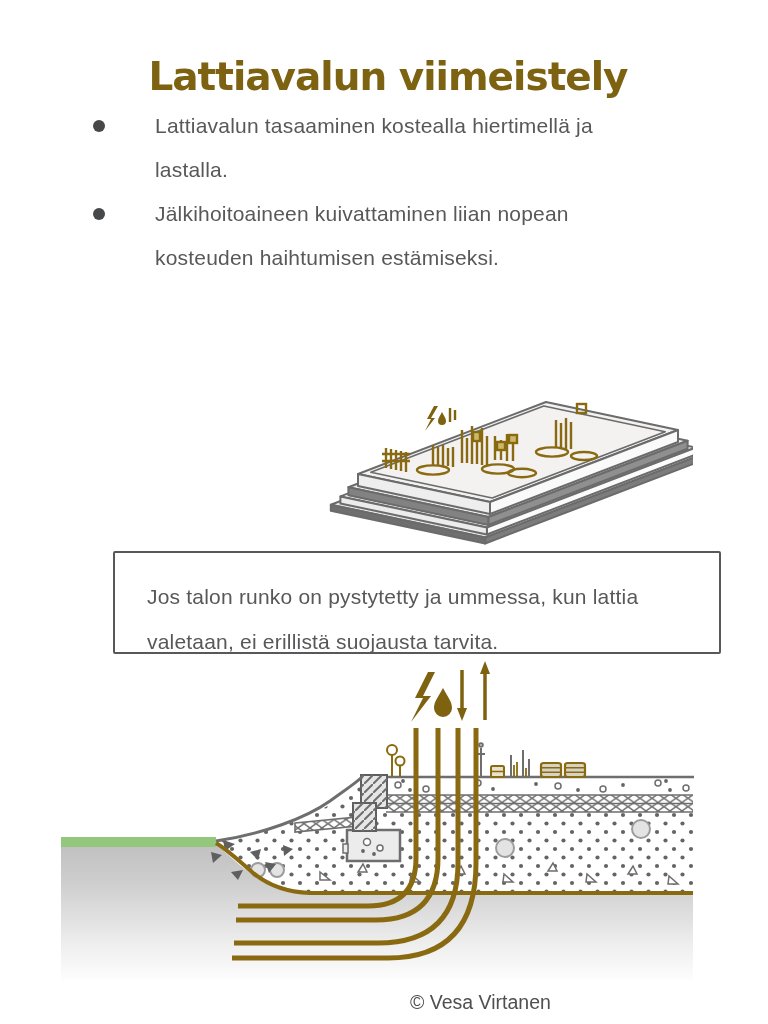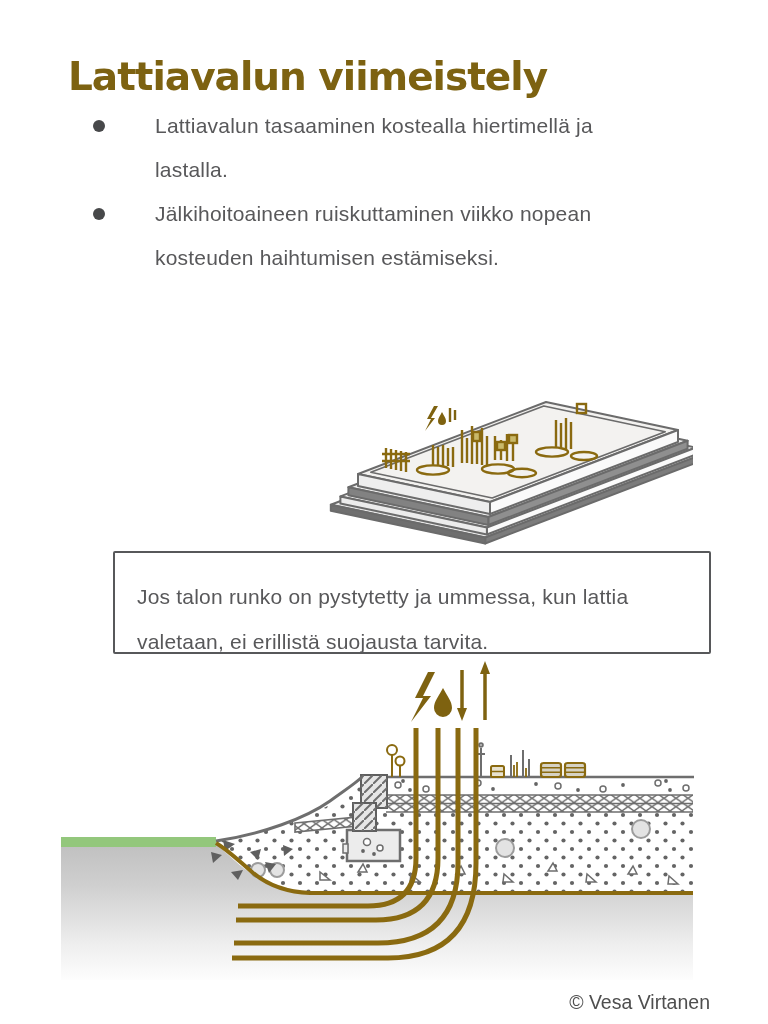--- a/index.html
+++ b/index.html
@@ -3,57 +3,57 @@
 <meta charset="utf-8">
 <style>
   html,body{margin:0;padding:0;}
   body{
     width:768px;height:1024px;position:relative;background:#ffffff;overflow:hidden;
     font-family:"Liberation Sans", sans-serif;
   }
   .page-title{
     position:absolute;left:68px;top:28px;width:640px;
     font-family:"DejaVu Sans", sans-serif;
-    font-weight:bold;font-size:39px;letter-spacing:-1px;color:#7d6211;
+    font-weight:bold;font-size:39px;letter-spacing:-1px;color:#7d6211;text-align:center;
   }
   .bullet-list{
     position:absolute;left:88px;top:104px;width:545px;margin:0;padding:0;list-style:none;
     font-size:21px;line-height:44px;color:#58585a;letter-spacing:0.2px;
   }
   .bullet-list li{position:relative;padding-left:67px;margin:0;}
   .bullet-dot{
     position:absolute;left:5px;top:16px;width:12px;height:12px;border-radius:50%;
     background:#47484a;
   }
   .note-box{
     position:absolute;left:113px;top:551px;width:548px;height:78px;
     border:2px solid #57585a;border-radius:2px;
-    padding:21px 24px 0 22px;
+    padding:21px 24px 0 32px;
     font-size:21px;line-height:45px;color:#58585a;letter-spacing:0.2px;
   }
   .fig-slab{position:absolute;left:328px;top:390px;width:365px;height:155px;}
   .fig-xsection{position:absolute;left:58px;top:658px;width:655px;height:325px;}
   .copyright{
-    position:absolute;right:58px;top:991px;width:300px;text-align:right;
+    position:absolute;right:58px;top:991px;width:300px;
     font-size:19.5px;color:#4f4f4f;
   }
 </style>
 </head>
 <body>
 
 <h1 class="page-title">Lattiavalun viimeistely</h1>
 
 <ul class="bullet-list">
   <li>
     <span class="bullet-dot"></span>
     <span>Lattiavalun tasaaminen kostealla hiertimellä ja lastalla.</span>
   </li>
   <li>
     <span class="bullet-dot"></span>
-    <span>Jälkihoitoaineen ruiskuttaminen viikko nopean kosteuden haihtumisen estämiseksi.</span>
+    <span>Jälkihoitoaineen kuivattaminen liian nopean kosteuden haihtumisen estämiseksi.</span>
   </li>
 </ul>
 
 <svg class="fig-slab" viewBox="0 0 365 155" xmlns="http://www.w3.org/2000/svg">
   <g stroke="#6b6b6b" stroke-width="2" stroke-linejoin="round">
 
     <g>
       <polygon points="2.8,114.7 222.8,30.5 377.2,63.3 157.2,147.5" fill="#e8e8e8"></polygon>
       <polygon points="157.2,147.5 377.2,63.3 377.2,69.3 157.2,153.5" fill="#7c7c7c"></polygon>
       <polygon points="2.8,114.7 157.2,147.5 157.2,153.5 2.8,120.7" fill="#6f6f6f"></polygon>

